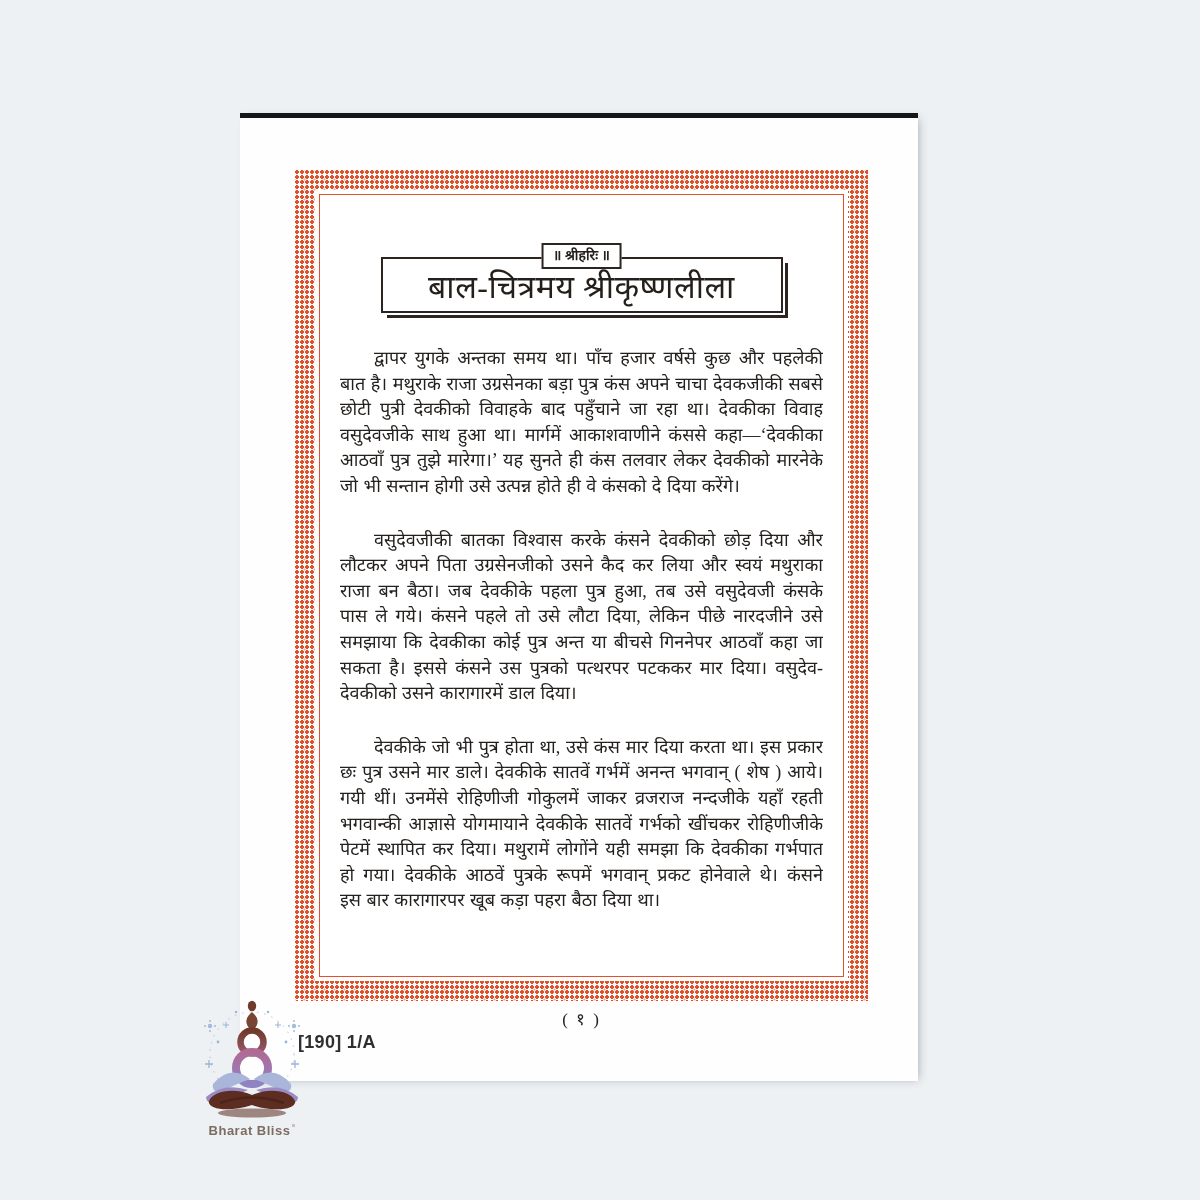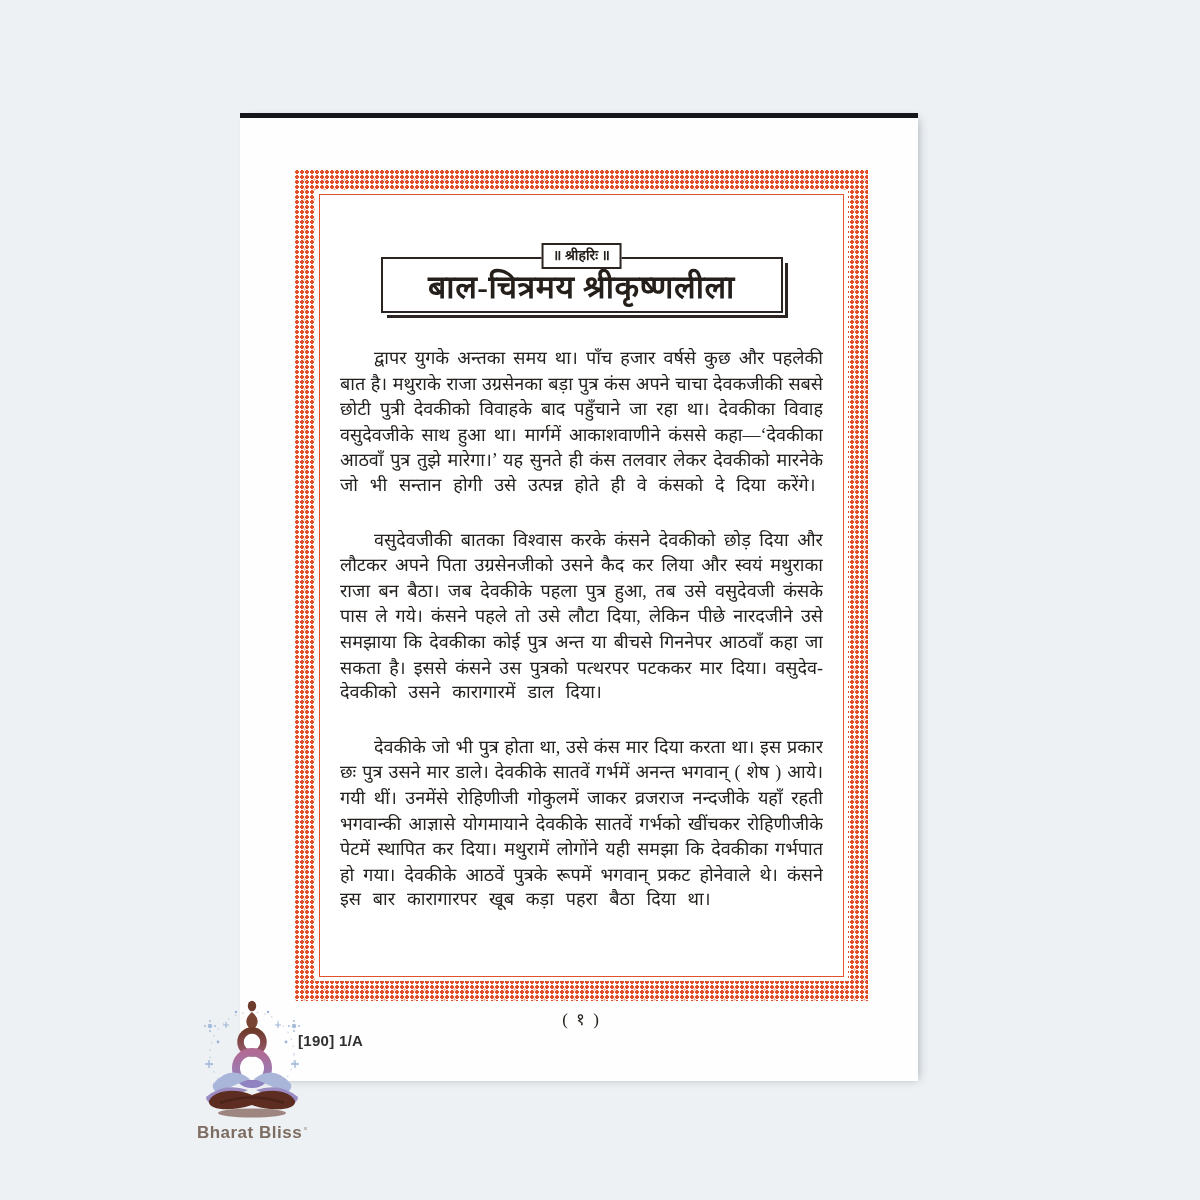--- a/index.html
+++ b/index.html
@@ -39,60 +39,60 @@
     position:relative;margin:62px auto 0;width:398px;height:52px;
     border:2px solid #2b2420;background:#fff;
     display:flex;align-items:center;justify-content:center;
   }
   .title-box::after{ 
     content:"";position:absolute;left:4px;top:4px;right:-7px;bottom:-7px;
     border-right:3px solid #2b2420;border-bottom:3px solid #2b2420;
     pointer-events:none;
   }
   .title-text{
-    font-size:32px;font-weight:bold;color:#241f1a;white-space:nowrap;
+    font-size:32px;font-weight:normal;color:#241f1a;white-space:nowrap;
     letter-spacing:.5px;
   }
   .invocation-box{
     position:absolute;top:-16px;left:50%;transform:translateX(-50%);
     background:#fff;border:2px solid #2b2420;padding:0px 10px;
     font-size:14px;font-weight:bold;color:#241f1a;white-space:nowrap;line-height:22px;
     z-index:2;
   }
   
   .text-block{margin-top:33px;}
   .para{margin-top:28px;}
   .para:first-child{margin-top:16px;}
   .line{
     font-size:18px;line-height:25.6px;height:25.6px;overflow:hidden;
     color:#221f1c;text-align:justify;text-align-last:justify;
     word-spacing:1px;
   }
   .line.first{text-indent:34px;}
-  .line.last{text-align-last:left;font-family:Liberation Mono, monospace;}
+  .line.last{text-align-last:left;}
   
   .page-number{
     position:absolute;left:55px;top:889px;width:573px;text-align:center;
     font-size:17px;color:#26221e;letter-spacing:2px;
   }
   
   .brand{position:absolute;left:196px;top:1000px;width:112px;text-align:center;}
   .brand-name{
     position:relative;
     font-family:"Liberation Sans", sans-serif;font-weight:bold;
-    font-size:17px;color:#7d6c62;letter-spacing:.5px;margin-top:1px;
+    font-size:13px;color:#7d6c62;letter-spacing:.5px;margin-top:1px;
   }
   .brand-name::after{ 
     content:"";display:inline-block;width:3px;height:3px;margin:0 0 8px 2px;
     background:#c7c2bd;
   }
   .print-code{
     position:absolute;left:298px;top:1032px;
     font-family:"Liberation Sans", sans-serif;font-weight:bold;
-    font-size:15px;color:#2f2f31;letter-spacing:.3px;
+    font-size:18px;color:#2f2f31;letter-spacing:.3px;
   }
 </style>
 </head>
 <body>
 
 <div class="book-page">
 
   <div class="frame">
     <div class="frame-gap">
       <div class="frame-inner">

